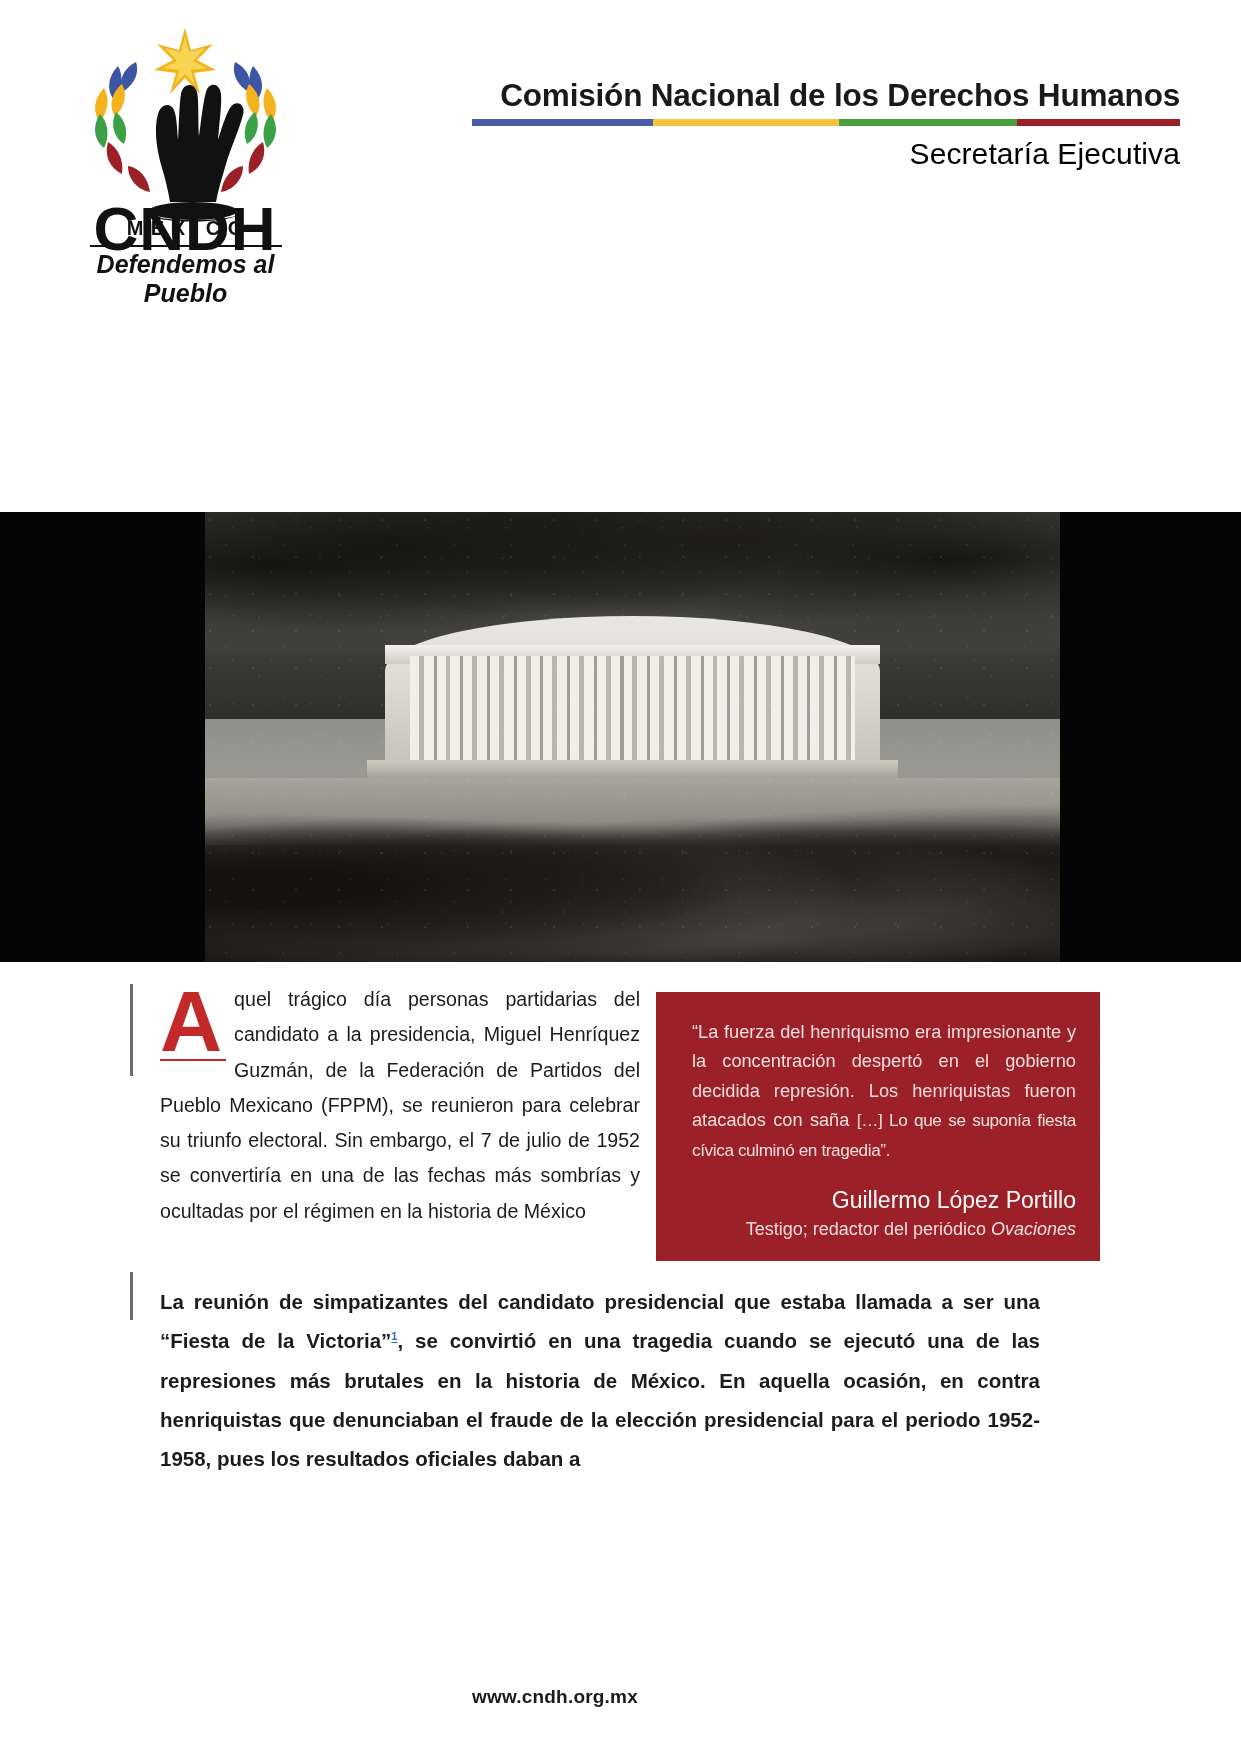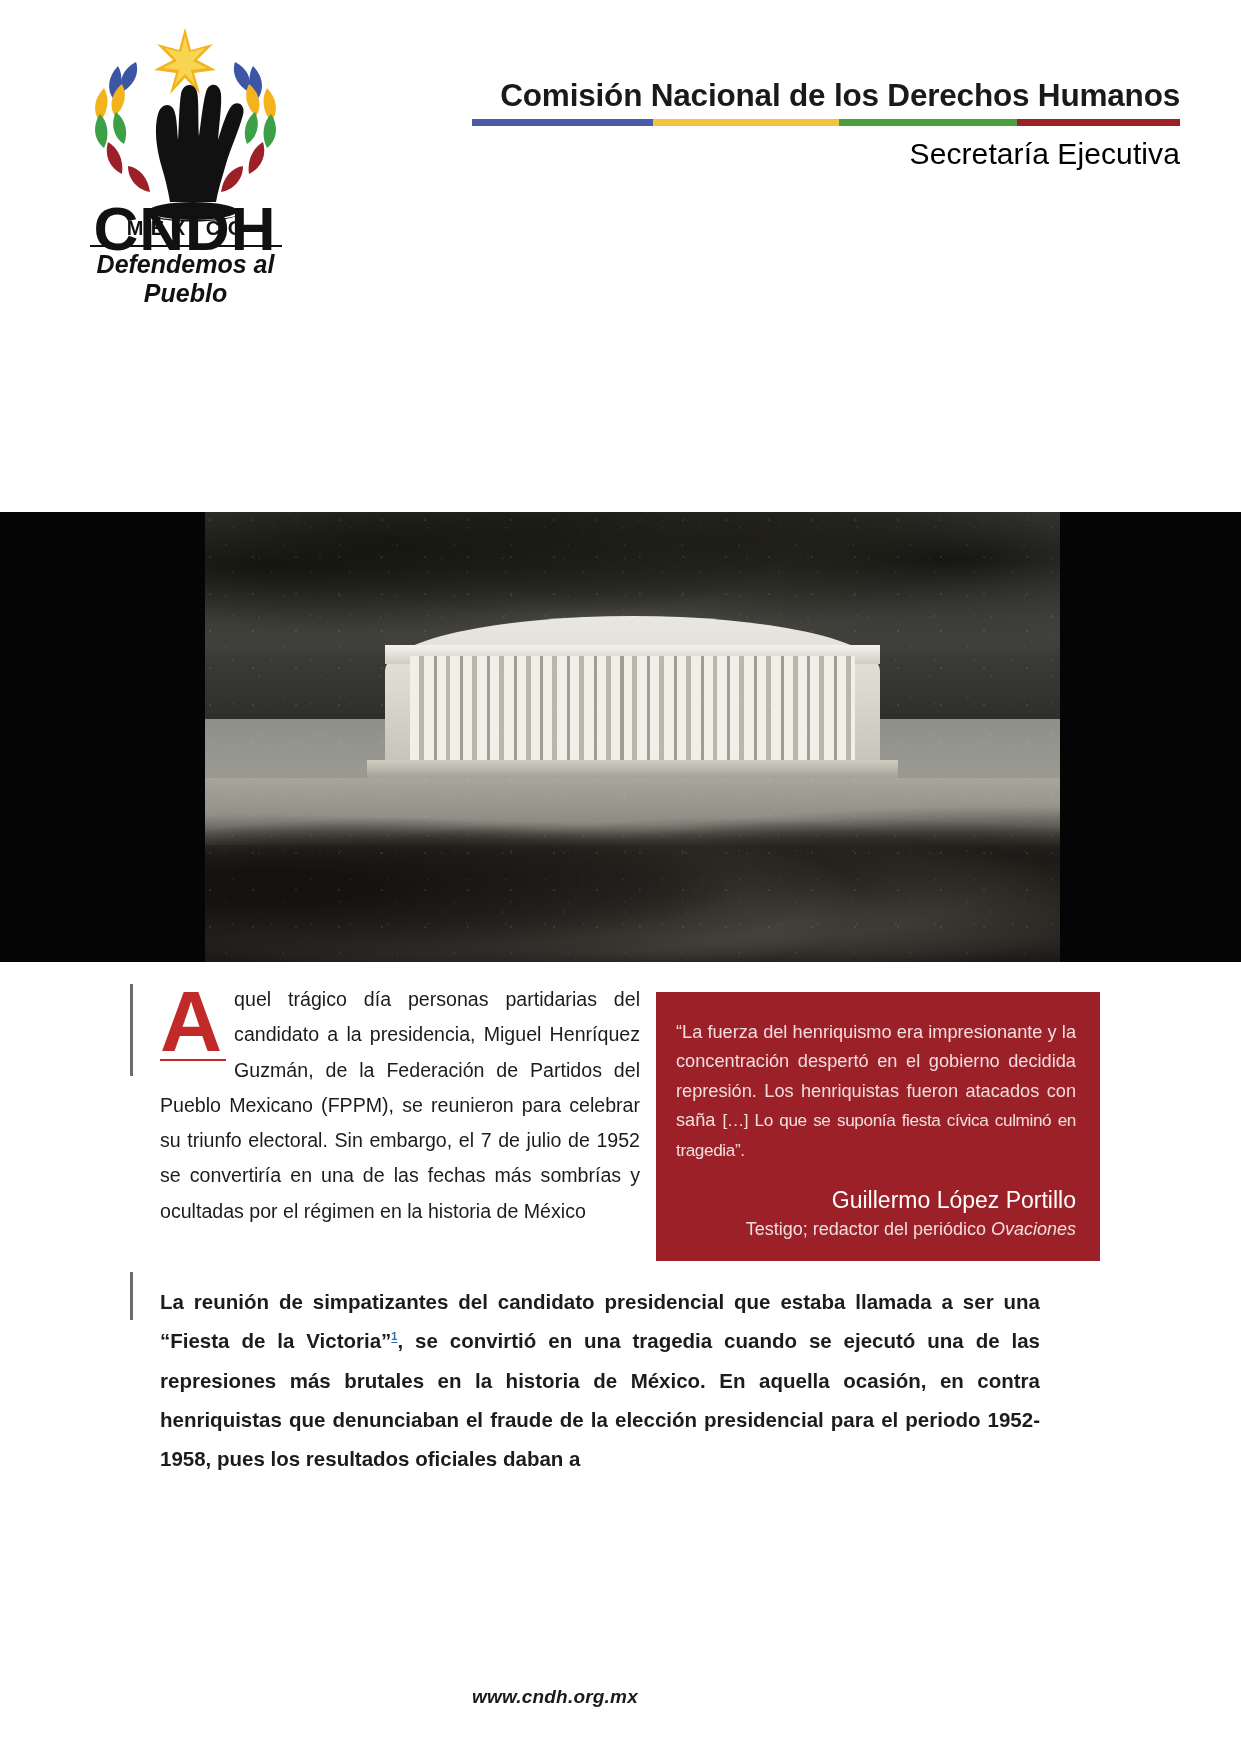--- a/index.html
+++ b/index.html
@@ -122,21 +122,21 @@
     float: left; color: #c22a2a; font-weight: bold;
     font-size: 86px; line-height: 0.78; margin: 6px 8px 0 0;
     border-bottom: 2px solid #c22a2a; padding: 0 4px 4px 0;
   }
 
   .accent1 { position: absolute; left: 62px; top: 22px; width: 3px; height: 92px; background: #6d6d6d; }
   .accent2 { position: absolute; left: 62px; top: 310px; width: 3px; height: 48px; background: #6d6d6d; }
 
   .quote-box {
     position: absolute; left: 588px; top: 30px; width: 444px; min-height: 232px;
-    background: #9c2028; color: #f3e3e4; padding: 26px 24px 20px 20px;
+    background: #9c2028; color: #f3e3e4; padding: 26px 24px 20px 36px;
   }
   .quote-text {
     font-size: 18.2px; line-height: 1.62; text-align: justify; color: #f0dedf;
   }
   .quote-text .cond { font-size: 17.2px; letter-spacing: -0.4px; }
   .quote-author {
     margin-top: 22px; text-align: right; font-size: 23px; color: #ffffff; line-height: 1.2;
   }
   .quote-role {
     text-align: right; font-size: 18px; color: #f0dedf; margin-top: 3px; line-height: 1.25;
@@ -145,21 +145,21 @@
 
   .para2 {
     position: absolute; left: 92px; top: 320px; width: 880px;
     font-size: 20.5px; line-height: 1.92; color: #1c1c1c;
     text-align: justify; text-justify: inter-word; font-weight: bold;
   }
   .fnref { color: #2d6cb3; font-size: 11px; vertical-align: super; }
 
   
   .footer {
-    position: absolute; left: 0; top: 1686px; width: 1110px; text-align: center; font-style: italic;
+    position: absolute; left: 0; top: 1686px; width: 1110px; text-align: center;
   }
   .footer-url { font-size: 19px; font-weight: bold; color: #1a1a1a; letter-spacing: 0.2px; }
 </style>
 </head>
 <body>
 
 <div class="page">
 
   <div class="header">
 

